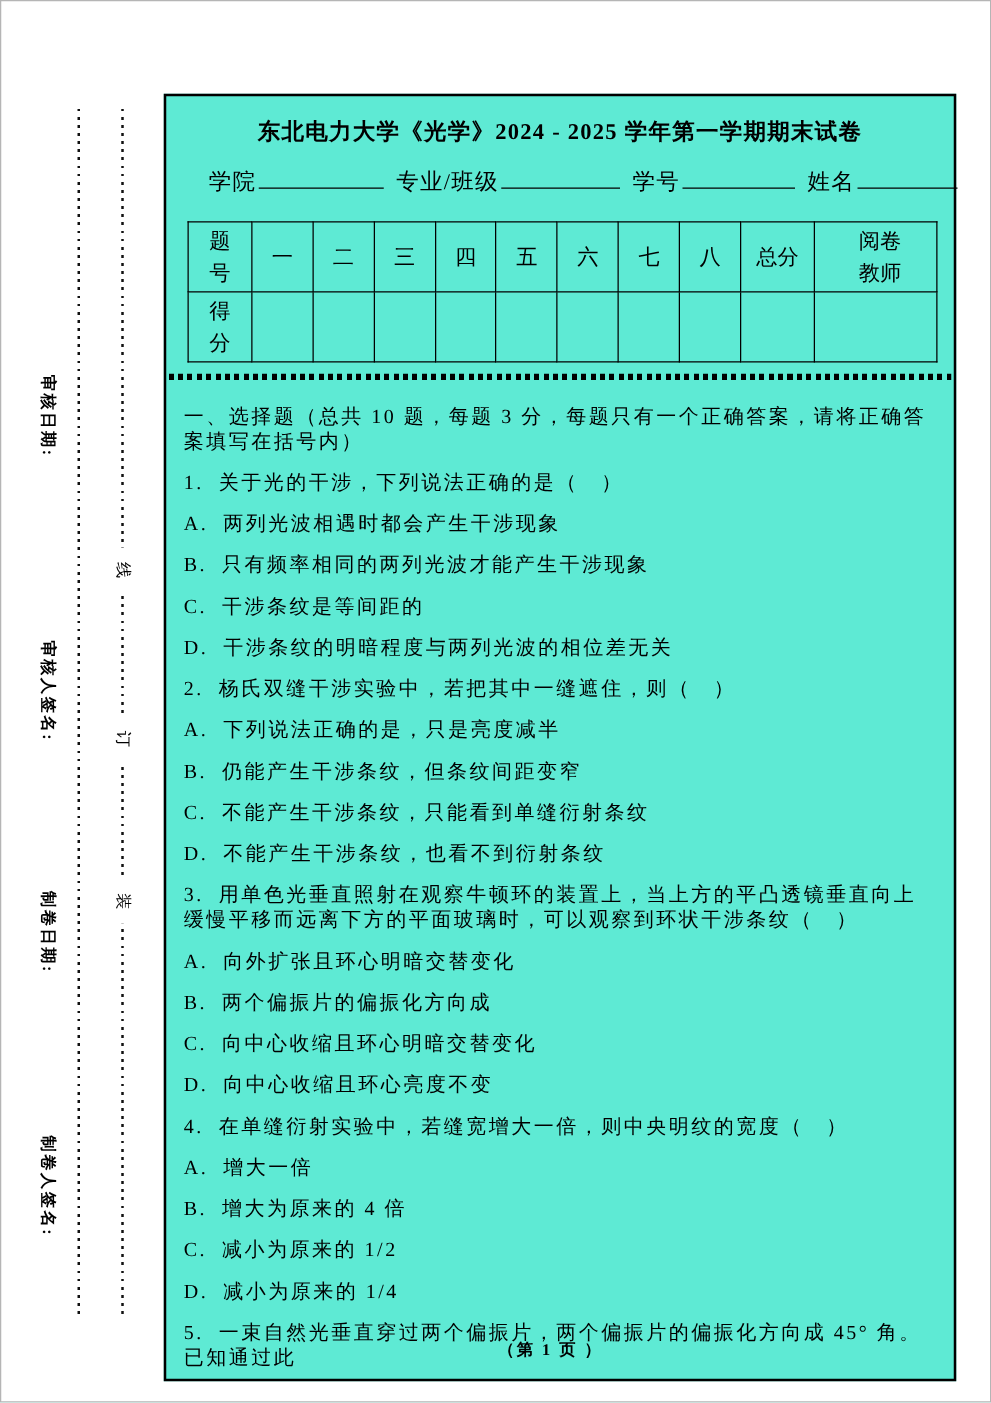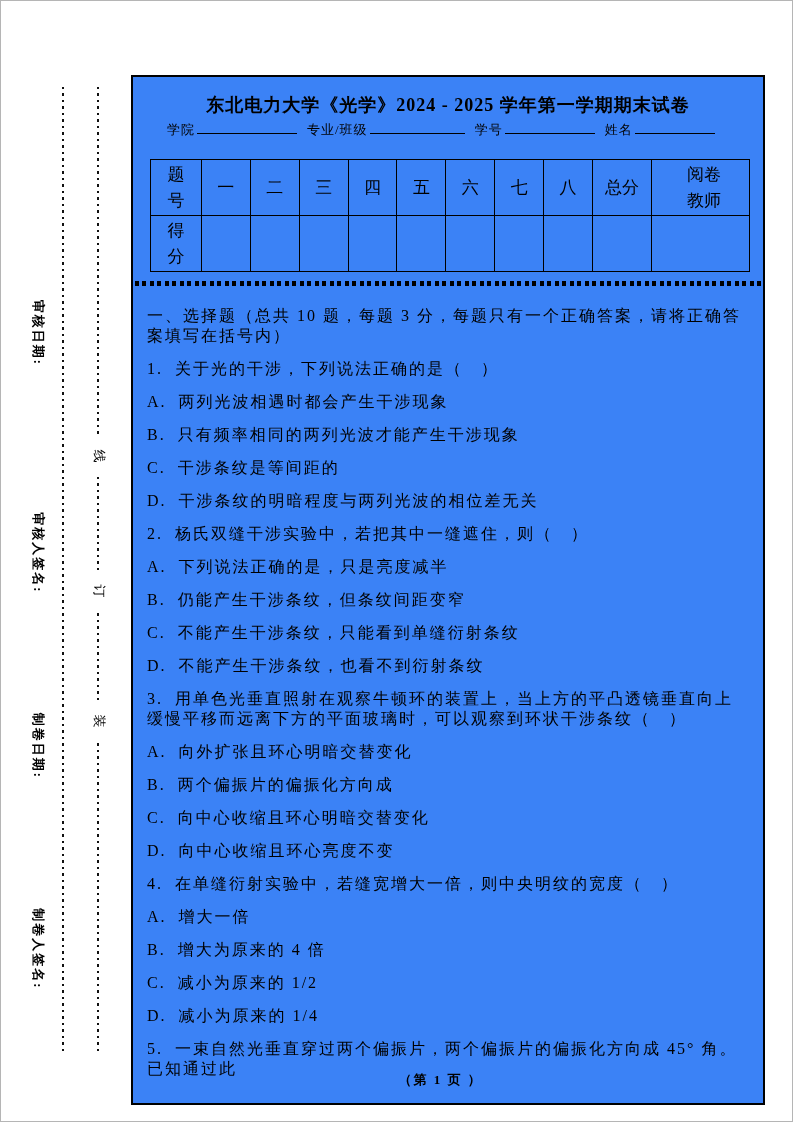--- a/index.html
+++ b/index.html
@@ -38,35 +38,35 @@
     font-size: 13px;
   }
   .char-chip span { transform: rotate(90deg); display: block; }
 
   
   .sheet {
     position: absolute;
     left: 130px; top: 74px;
     width: 634px; height: 1030px;
     border: 2px solid #000;
-    background: #3b82f6;
+    background: #5eead4;
     padding: 10px 12px 0 12px;
   }
   .title {
     margin-top: 6px;
     text-align: center;
     font-size: 18px;
     font-weight: bold;
     letter-spacing: 1px;
     white-space: nowrap;
   }
   .fields {
-    margin-top: 2px;
+    margin-top: 16px;
     padding-left: 22px;
-    font-size: 13px;
+    font-size: 18px;
     white-space: nowrap;
   }
   .fields .flabel { letter-spacing: 1px; }
   .blank {
     display: inline-block;
     border-bottom: 1px solid #000;
     height: 15px;
     margin: 0 10px 0 2px;
     vertical-align: baseline;
   }

